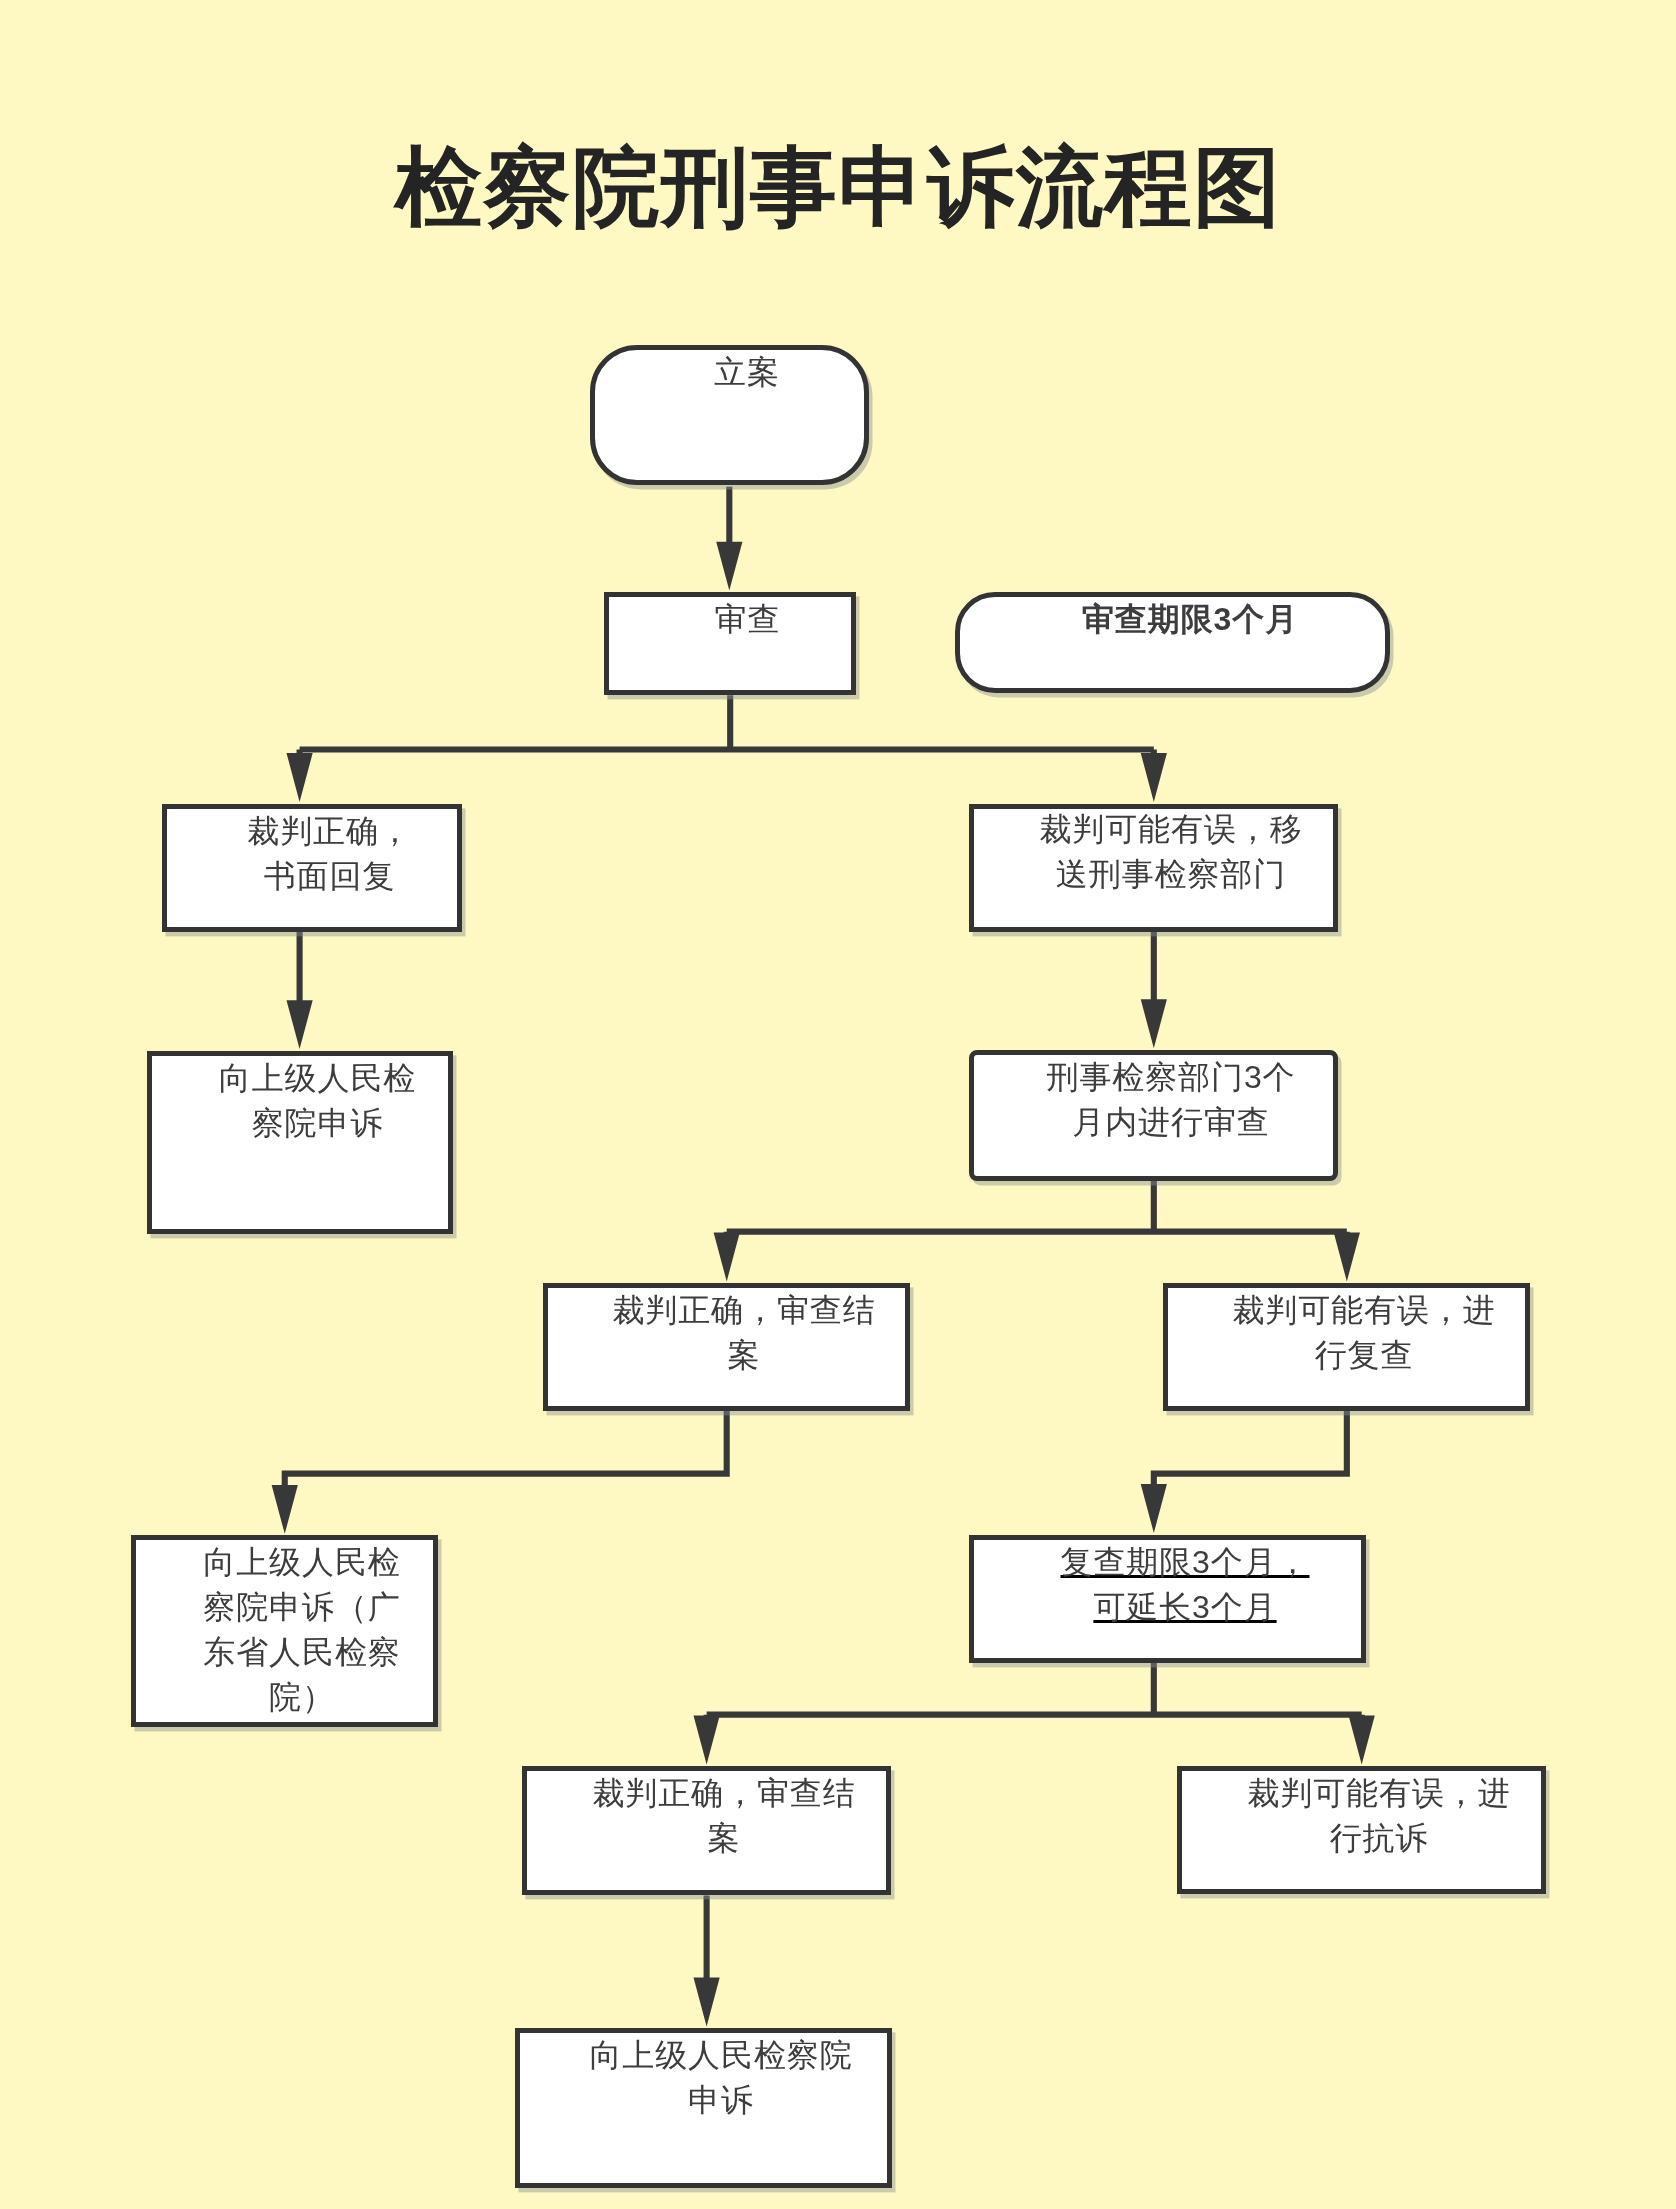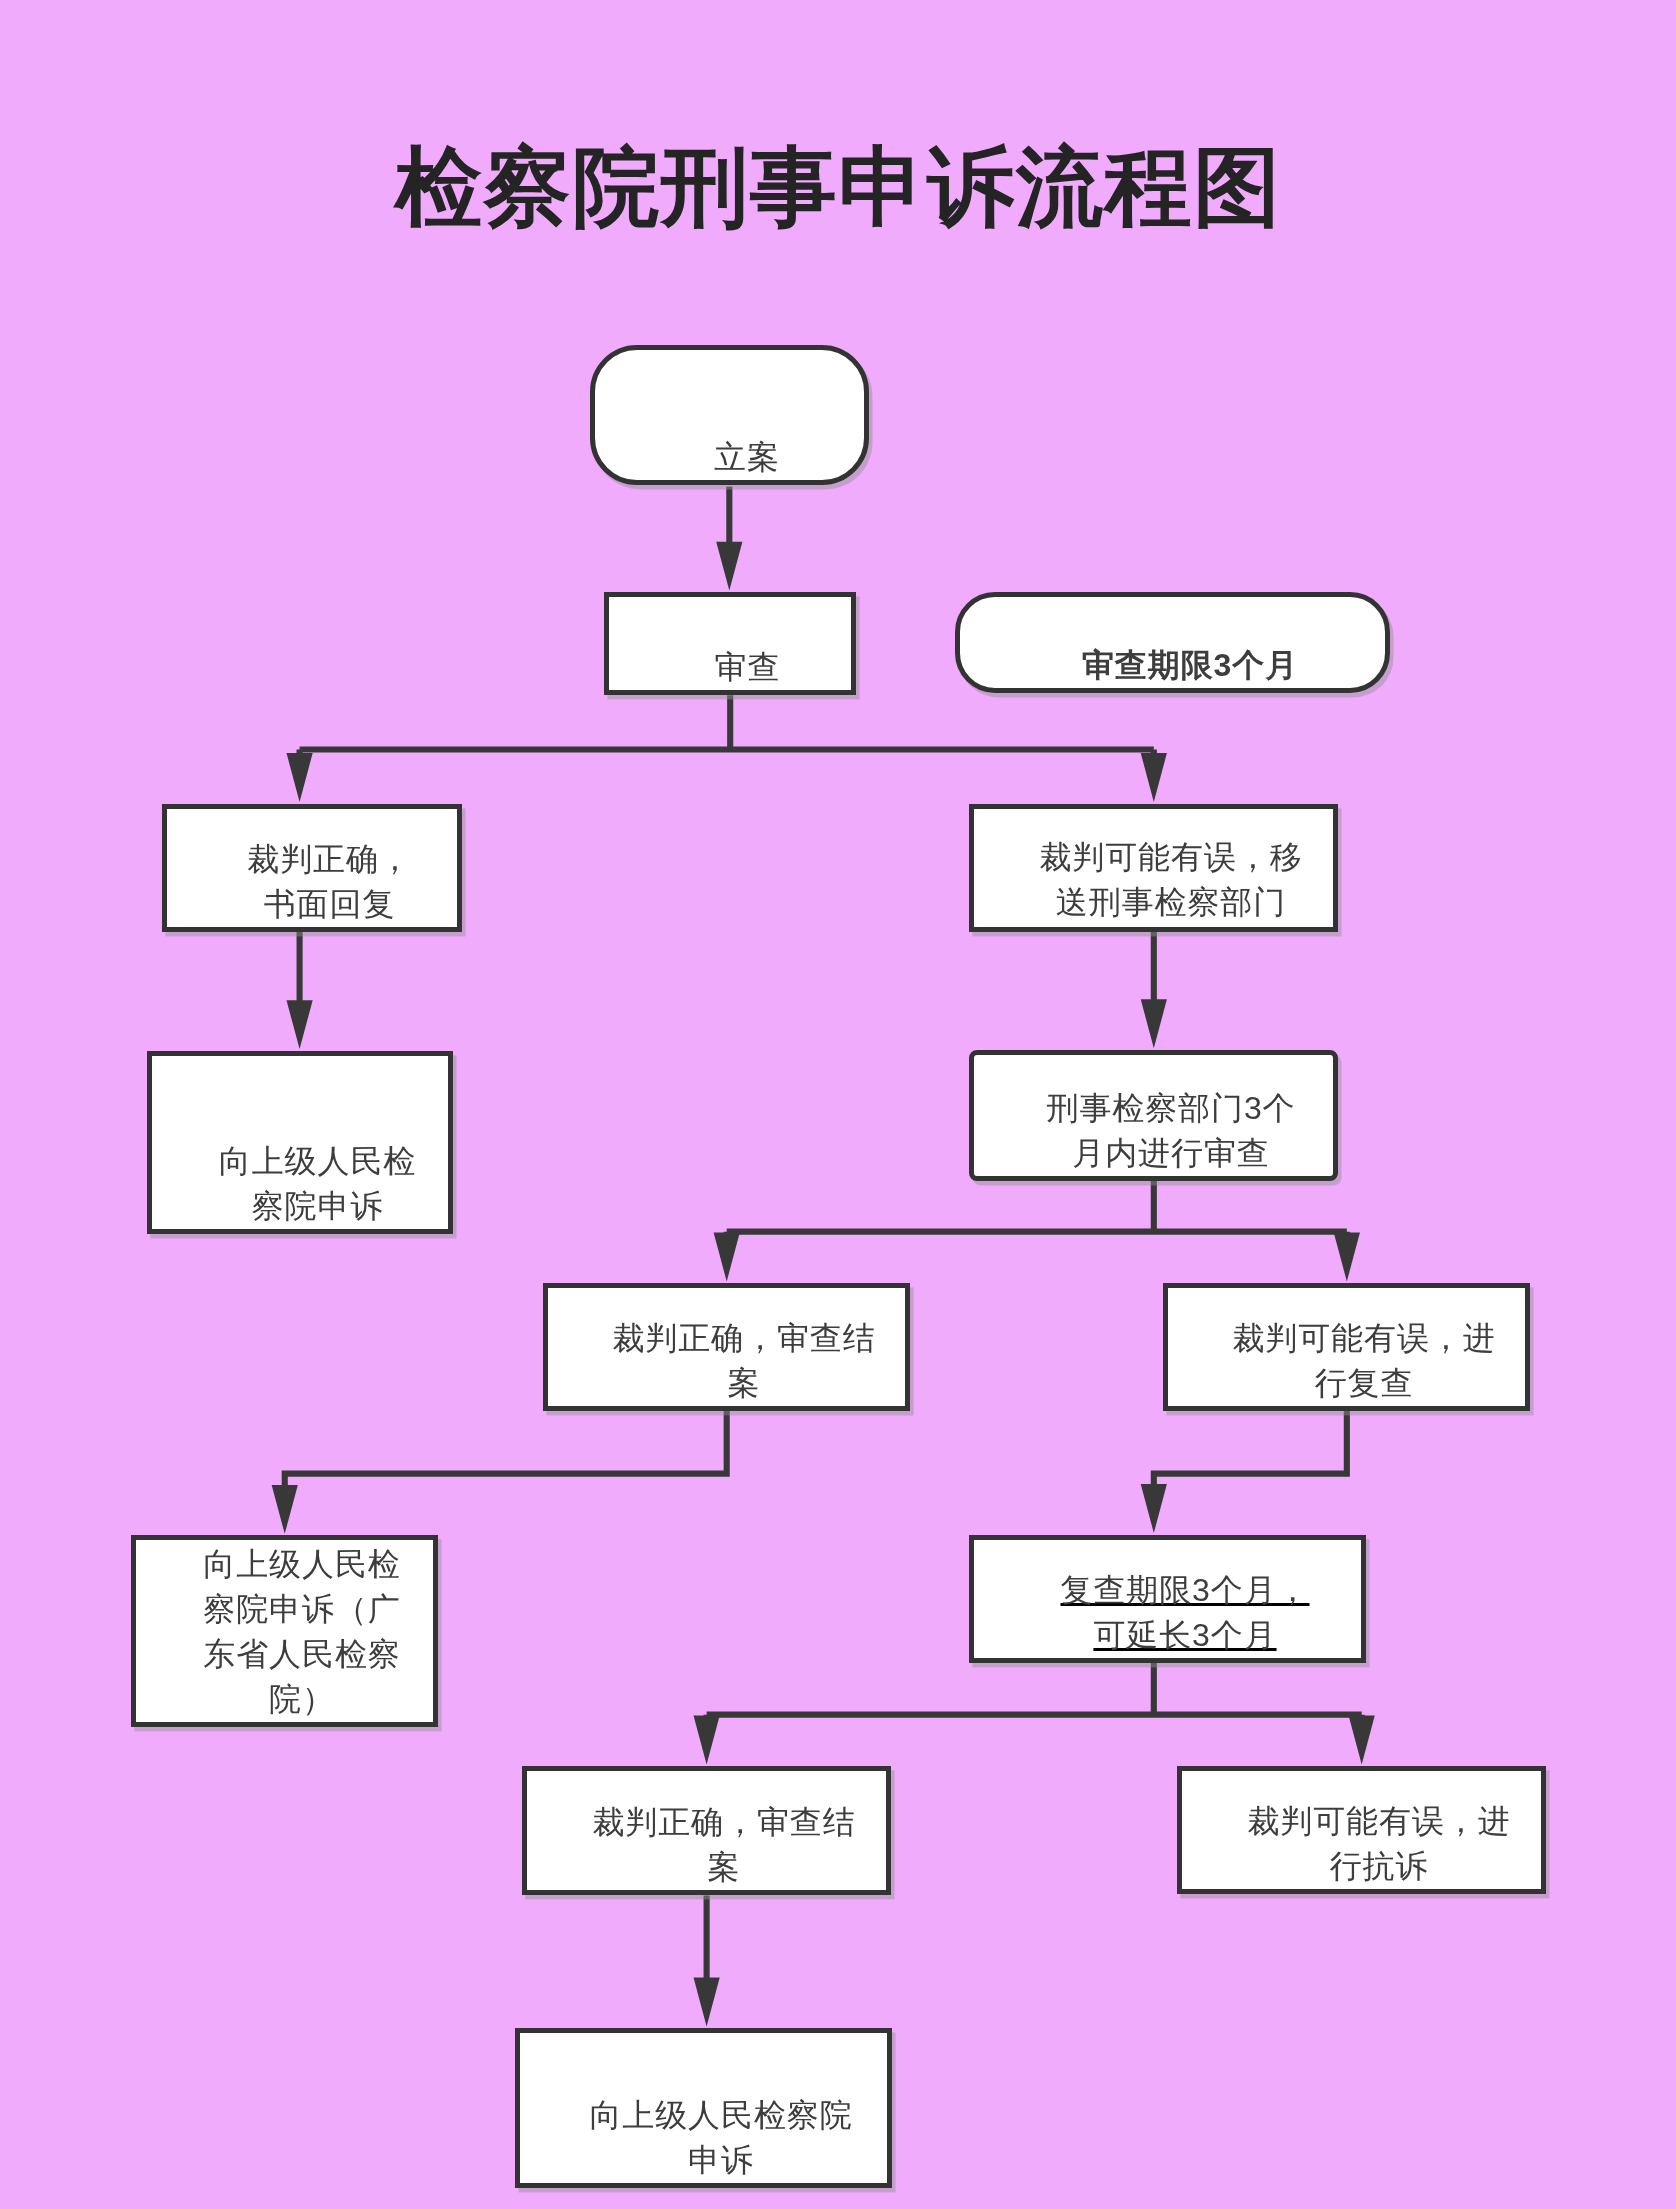--- a/index.html
+++ b/index.html
@@ -5,21 +5,21 @@
   html, body {
     margin: 0;
     padding: 0;
     background: #ffffff;
     font-family: "Liberation Sans", sans-serif;
   }
   .canvas {
     position: relative;
     width: 1677px;
     height: 2210px;
-    background: #f0abfc;
+    background: #fef9c3;
     overflow: hidden;
   }
   .page-title {
     position: absolute;
     top: 129px;
     left: 0;
     width: 100%;
     text-align: center;
     font-size: 87px;
     font-weight: 800;
@@ -34,21 +34,21 @@
     width: 1677px;
     height: 2210px;
     pointer-events: none;
   }
   .node {
     position: absolute;
     box-sizing: border-box;
     border: 5.2px solid #333333;
     background: #ffffff;
     display: flex;
-    align-items: flex-end;
+    align-items: flex-start;
     justify-content: center;
     text-align: center;
     box-shadow: 3.5px 4.4px 0 rgba(145,145,145,0.45);
     padding-left: 35px;
   }
   .node-label {
     white-space: pre-line;
     font-size: 32px;
     line-height: 45px;
     color: #3d3d3d;

